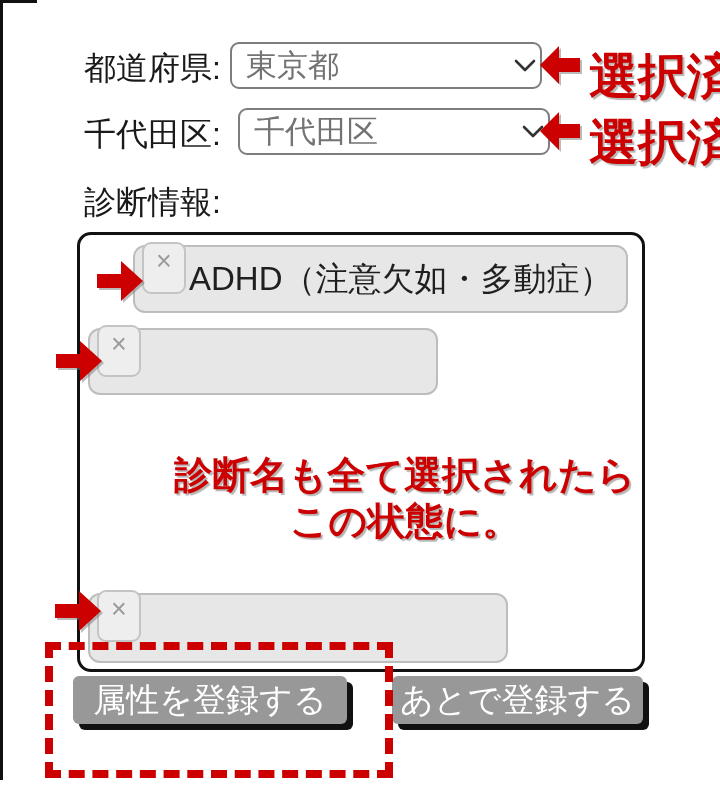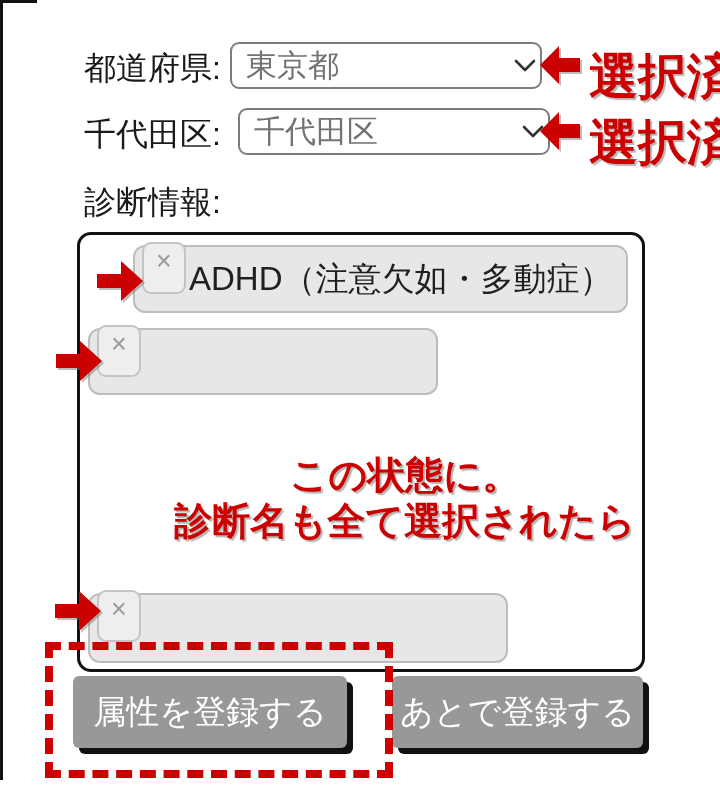--- a/index.html
+++ b/index.html
@@ -83,21 +83,21 @@
   }
 
   .dashed-outline{
     left:45px;top:642px;width:348px;height:136px;
     border:8px dashed var(--accent-red);
     z-index:6;pointer-events:none;
   }
 
   .action-button{
     position:absolute;
-    height:72px;
+    height:48px;
     background:var(--button-bg);
     border:none;border-radius:6px;
     box-shadow:6px 6px 0 var(--button-shadow);
     color:#ffffff;font-size:33px;
     font-family:"Liberation Sans","DejaVu Sans",sans-serif;
     white-space:nowrap;
     cursor:pointer;
     z-index:1;
   }
   .arrow-layer{z-index:4;}
@@ -144,22 +144,22 @@
 </svg>
 
 <div class="chip" style="left:88px;top:328px;width:350px;height:67px;">
   <span class="remove-btn">×</span>
 </div>
 <svg class="abs block-arrow arrow-layer" style="left:56px;top:341px;" width="46" height="40" viewBox="0 0 46 40">
   <polygon points="0,13 24,13 24,0 46,20 24,40 24,27 0,27" fill="#cc0000"></polygon>
 </svg>
 
 <div class="abs note">
+  <div>診断名も全て選択されたら</div>
   <div>この状態に。</div>
-  <div>診断名も全て選択されたら</div>
 </div>
 
 <div class="chip" style="left:88px;top:593px;width:420px;height:70px;">
   <span class="remove-btn">×</span>
 </div>
 <svg class="abs block-arrow arrow-layer" style="left:55px;top:591px;" width="46" height="40" viewBox="0 0 46 40">
   <polygon points="0,13 24,13 24,0 46,20 24,40 24,27 0,27" fill="#cc0000"></polygon>
 </svg>
 
 <div class="abs dashed-outline"></div>

